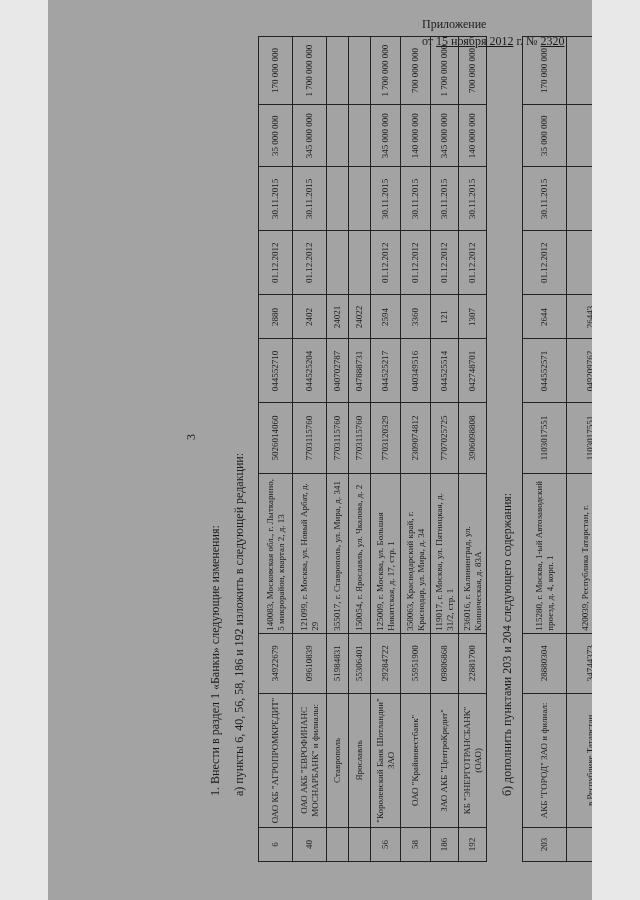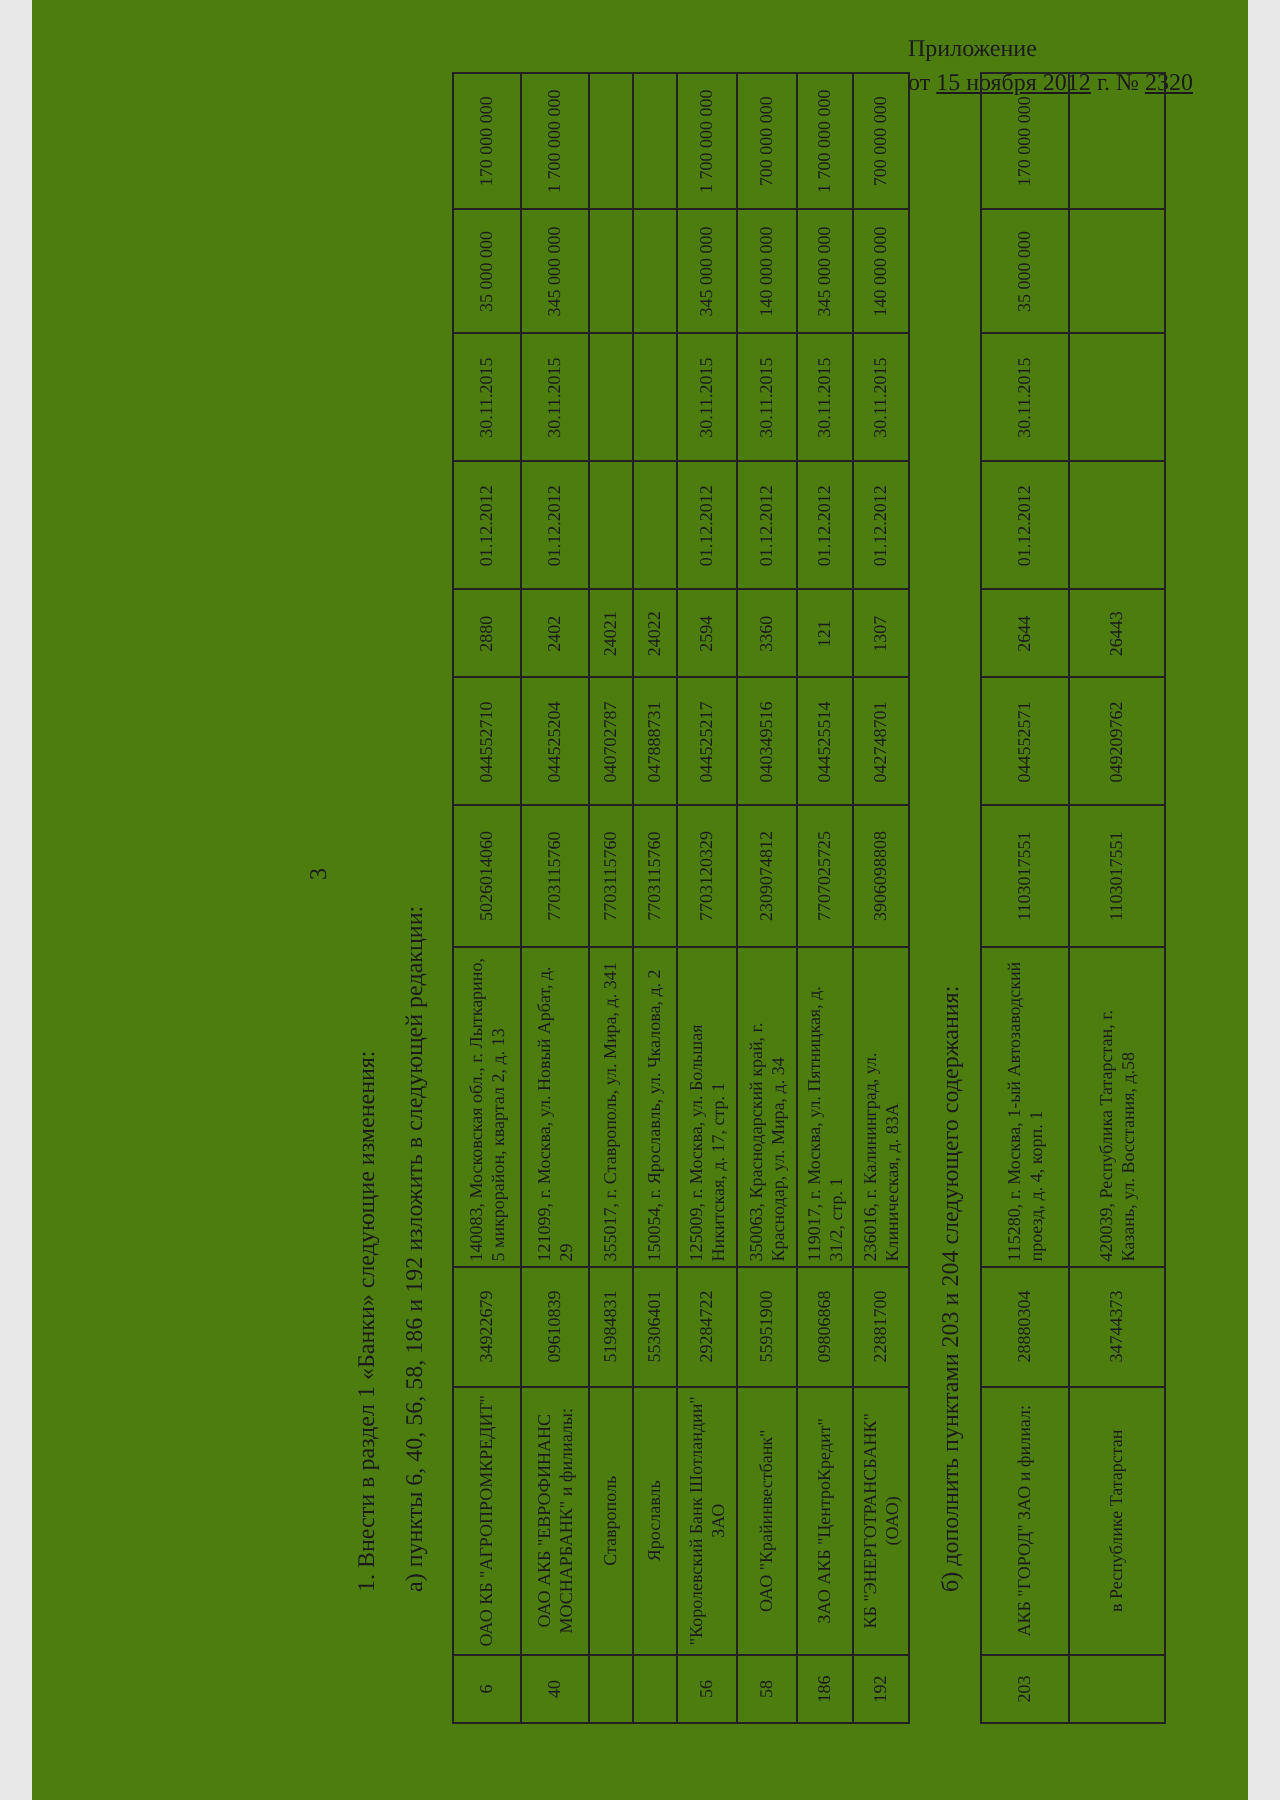--- a/index.html
+++ b/index.html
@@ -1,18 +1,18 @@
 <!DOCTYPE html>
 <html><head>
 <meta charset="utf-8">
 <style>
   html,body { margin:0; padding:0; background:#e8e8e8; }
   .page {
-    position:relative; width:608px; height:900px; margin:0 auto;
-    background:#4d7c0f; overflow:hidden; color:#1b1b1b;
+    position:relative; width:544px; height:900px; margin:0 auto;
+    background:#a3a3a3; overflow:hidden; color:#1b1b1b;
     font-family:"Liberation Serif","DejaVu Serif",serif;
   }
   
   .rot {
     position:absolute; left:0; top:0; width:900px; height:640px;
     transform-origin:0 0; transform:translateY(900px) rotate(-90deg);
   }
   .abs { position:absolute; white-space:nowrap; }
   .pagenum { left:460px; top:136px; font-size:12px; }
   .introline1 { left:104px; top:160px; font-size:12px; }

